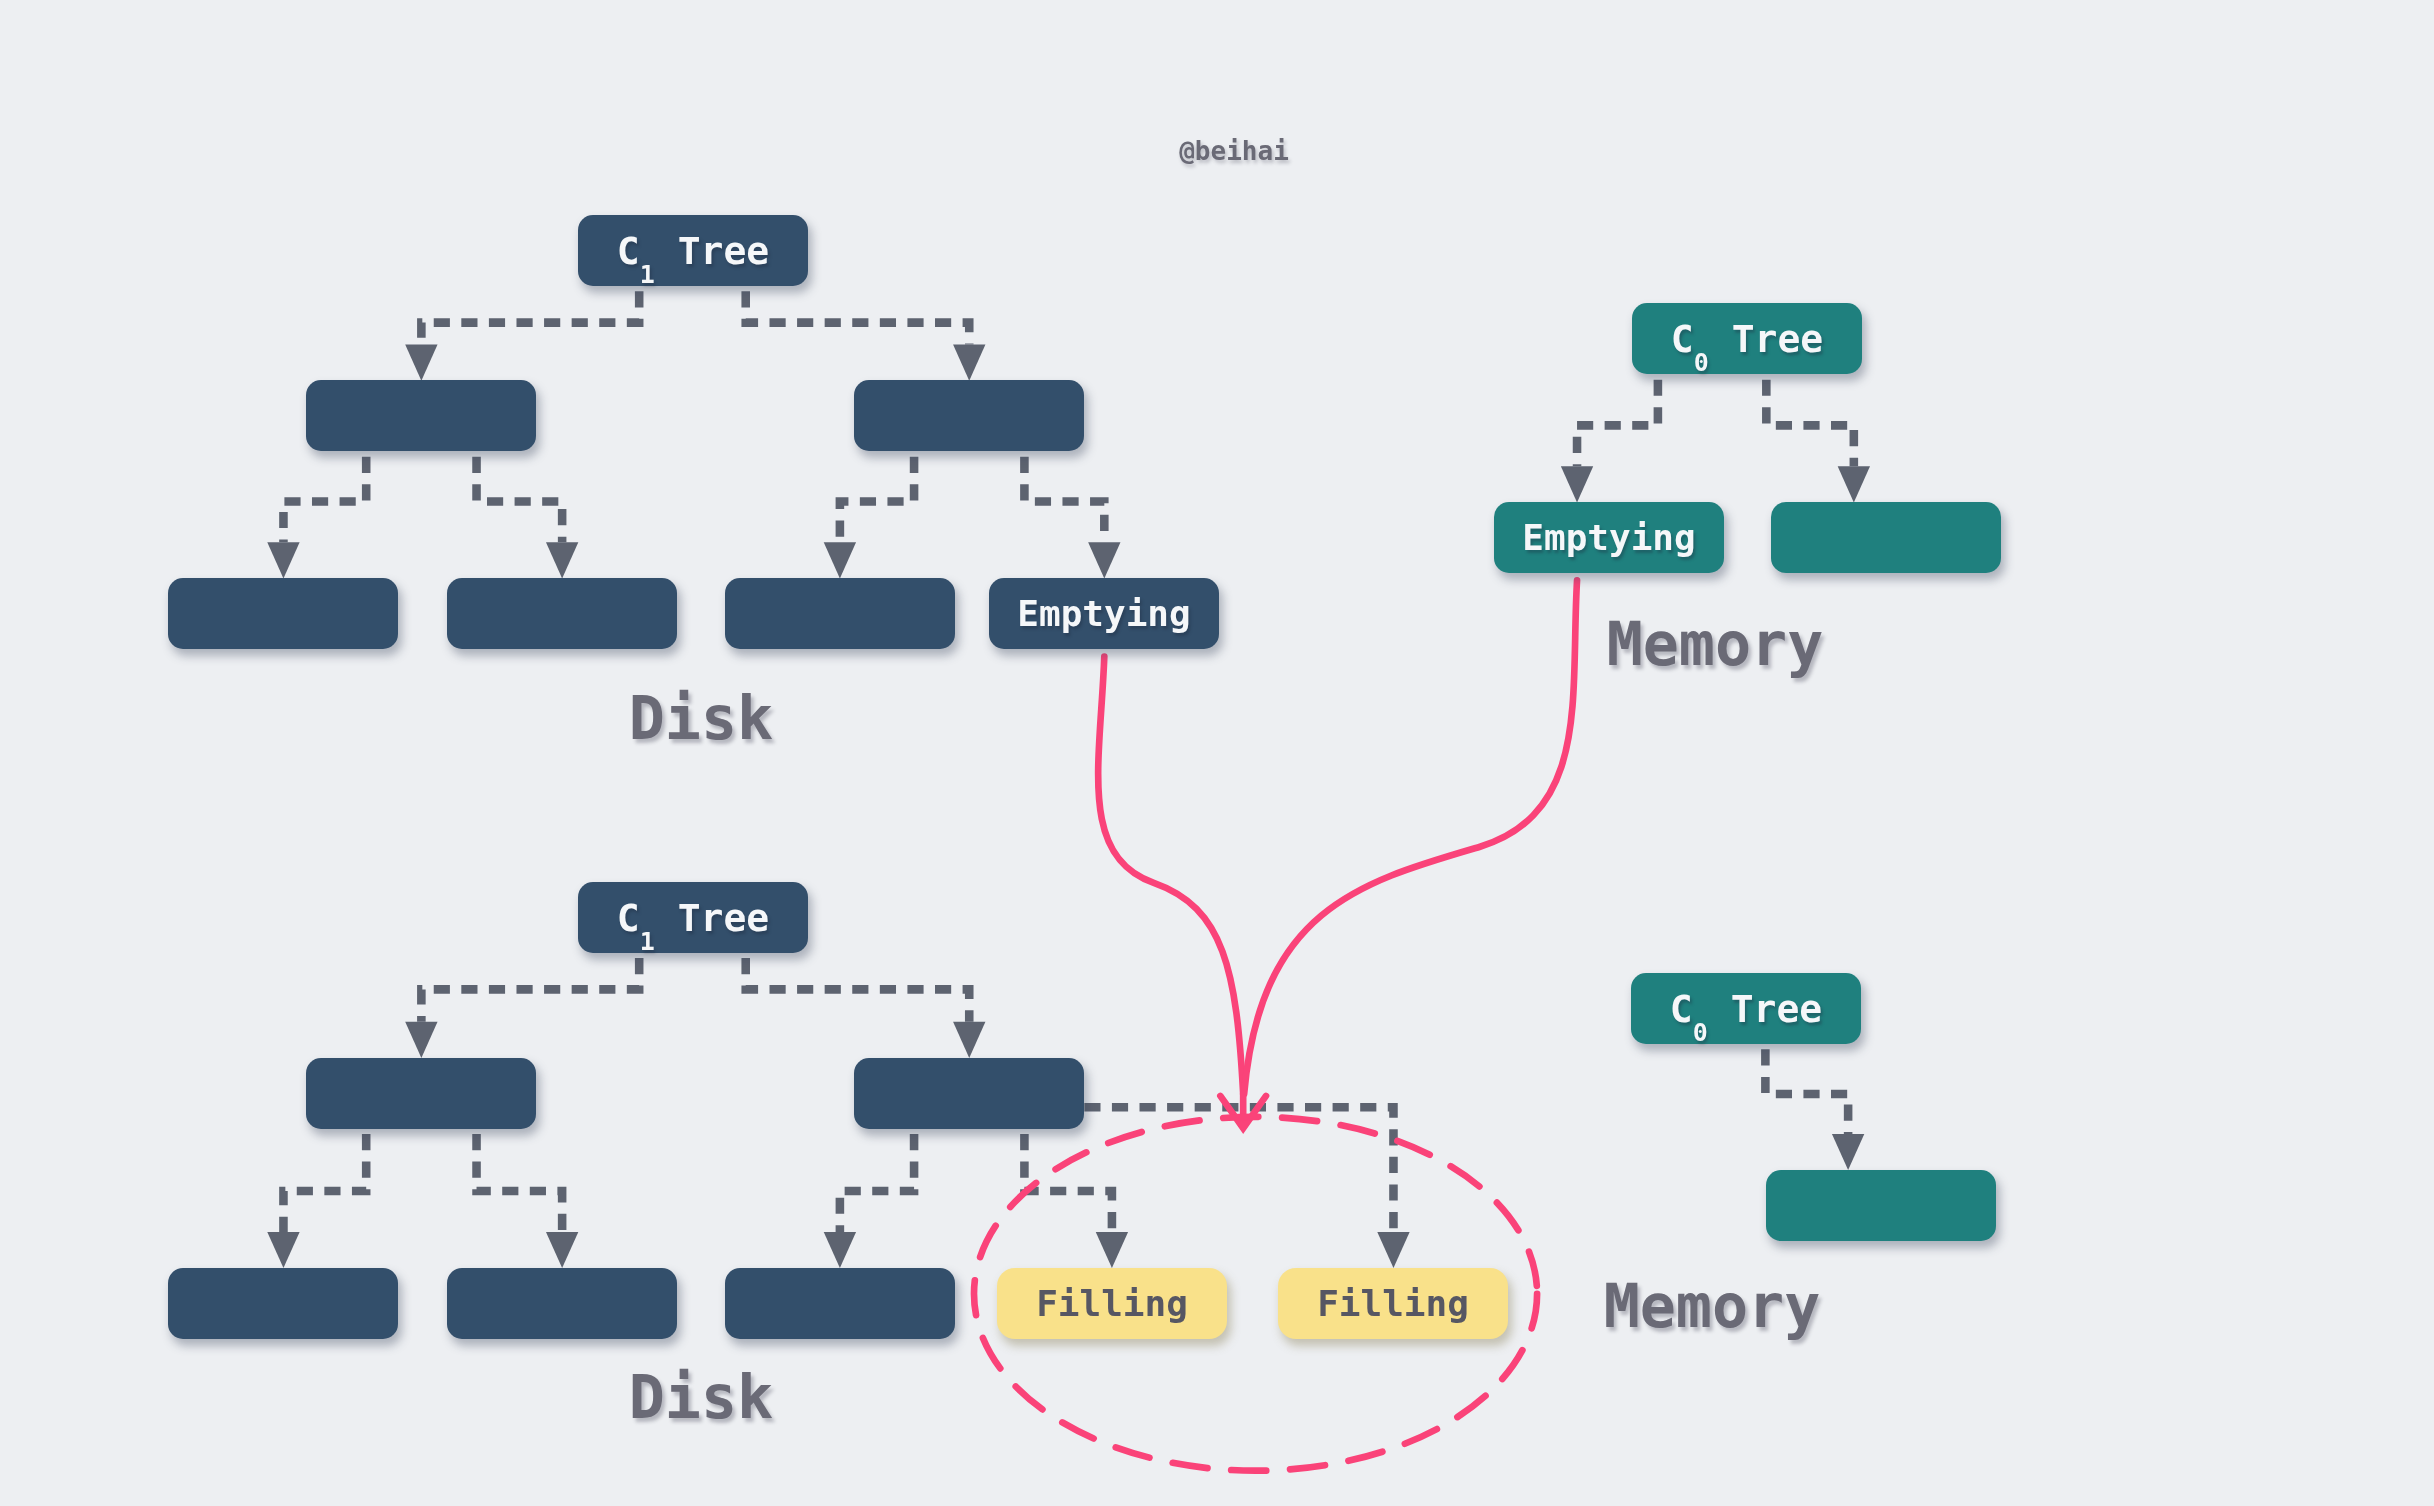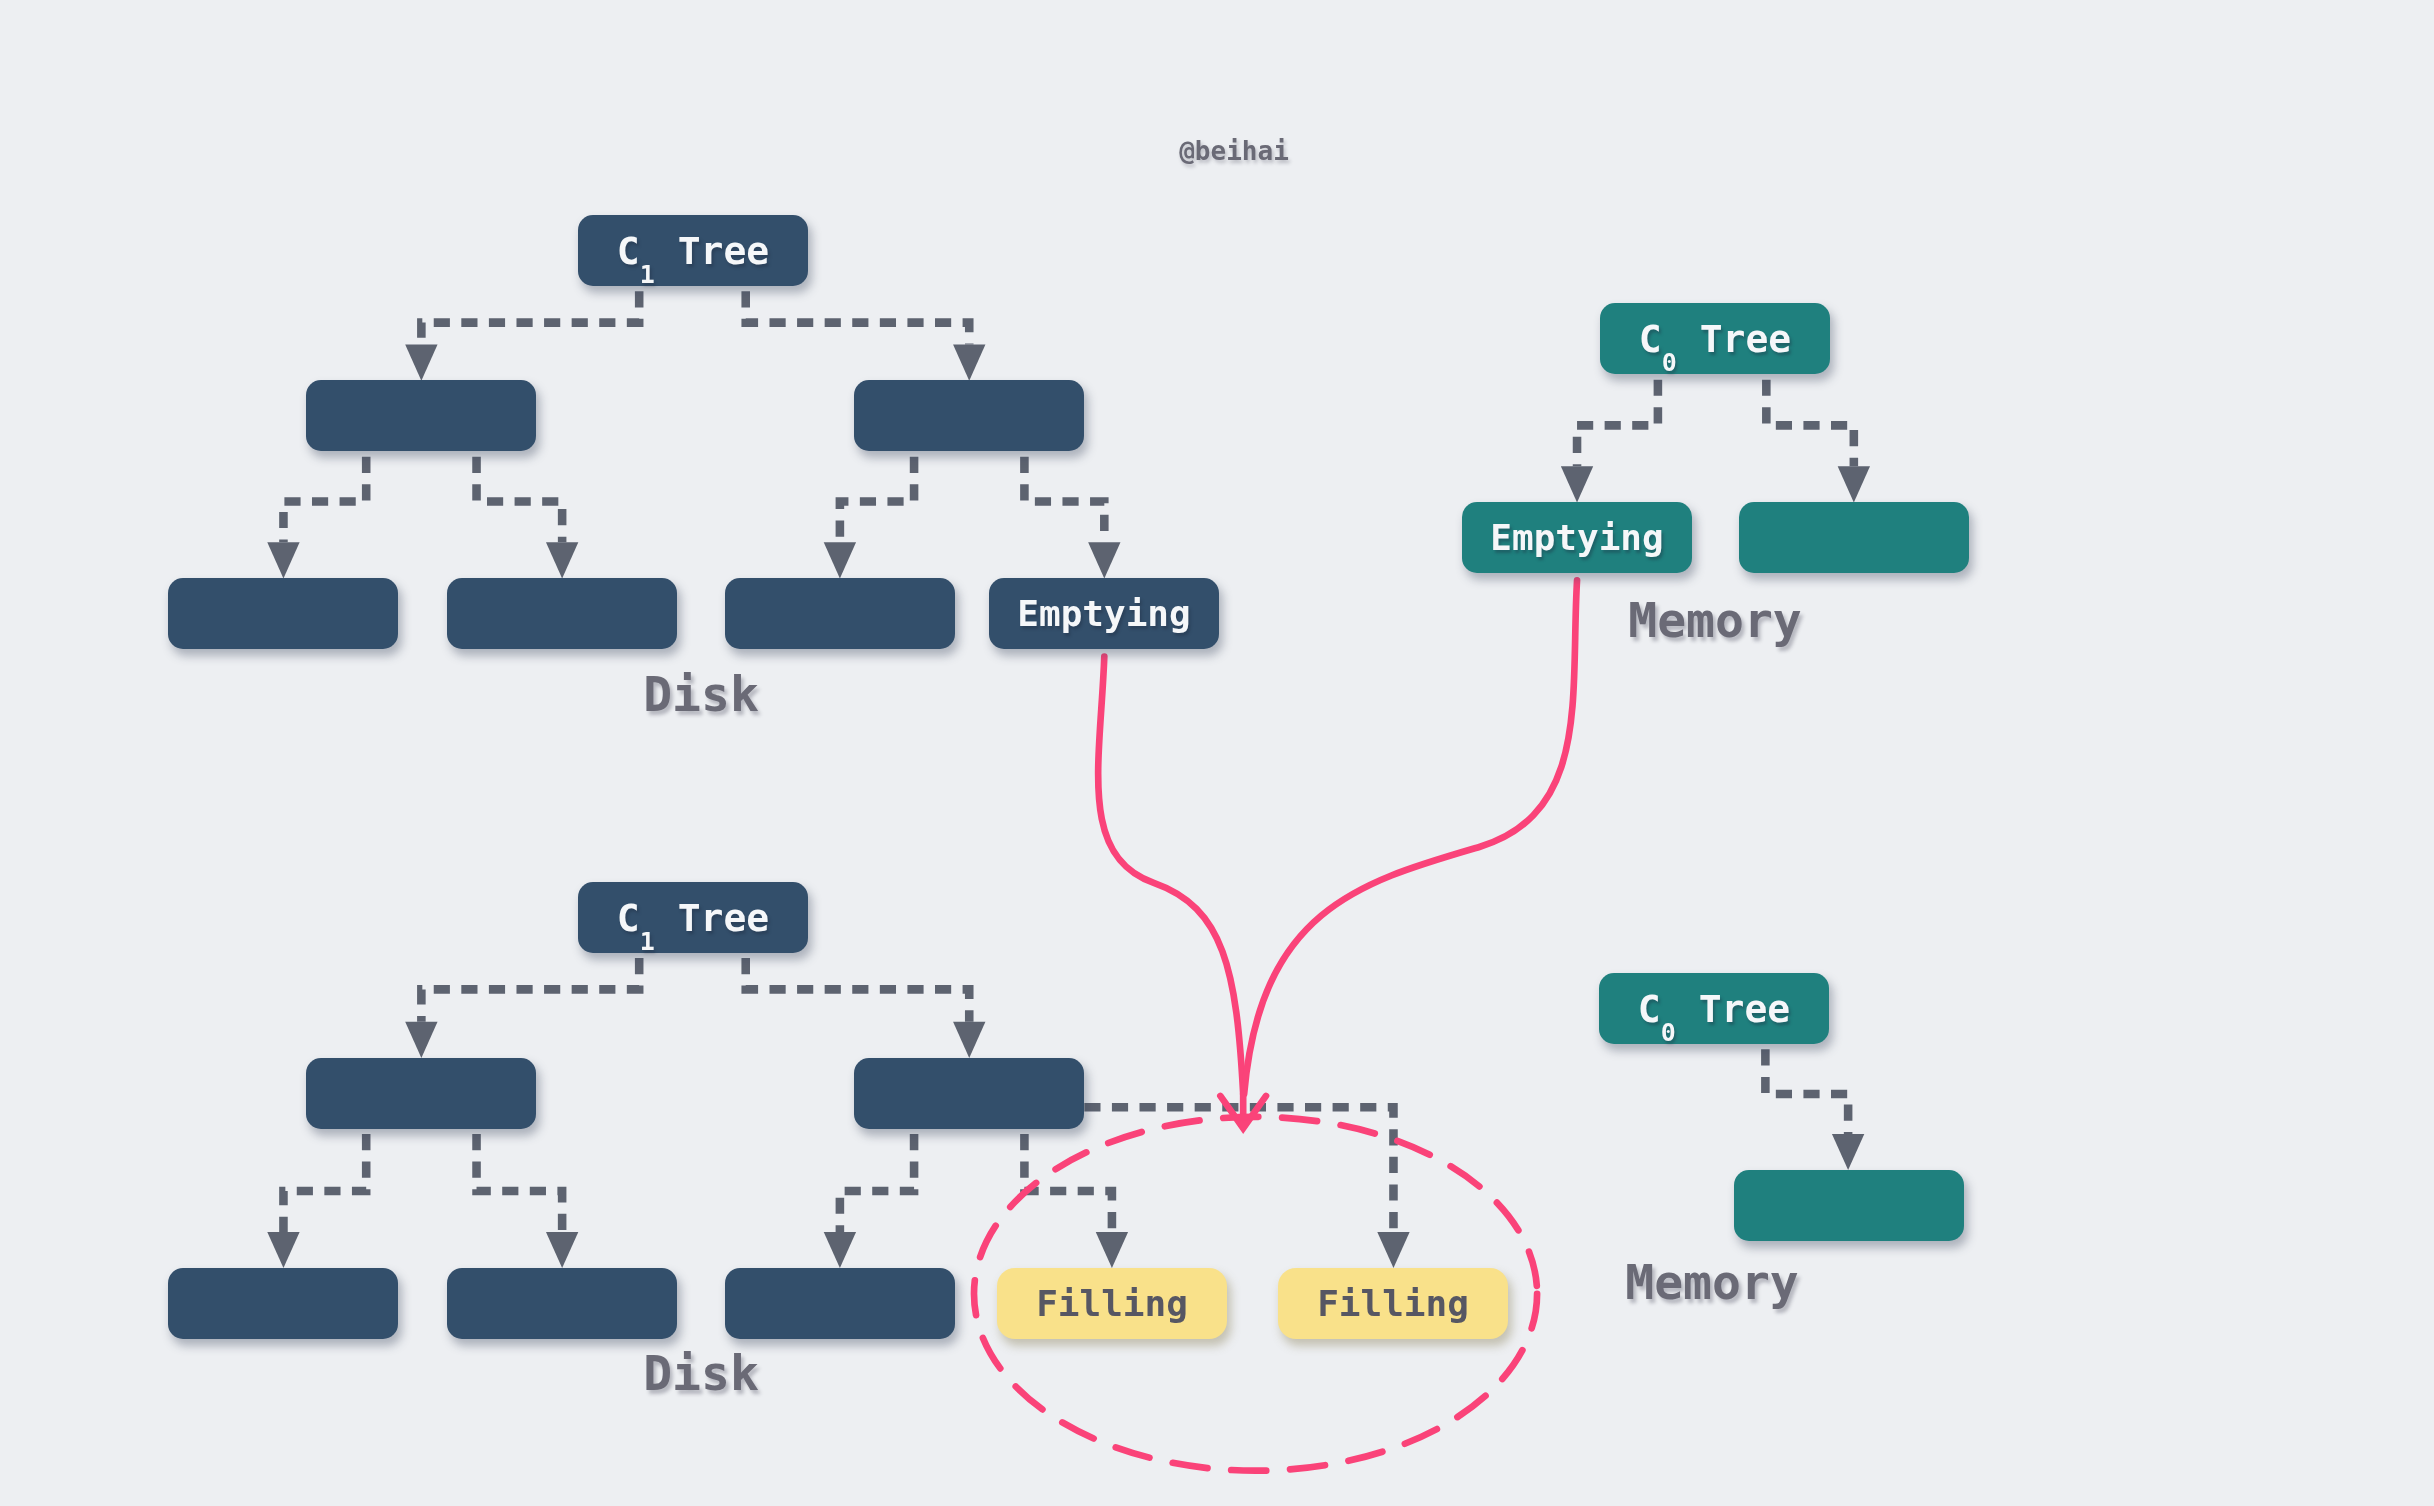--- a/index.html
+++ b/index.html
@@ -10,28 +10,28 @@
     font-style:italic;letter-spacing:15px;color:var(--label,#6a6a76);
     text-shadow:2.9px 4.8px 5.7px rgba(40,40,60,.25);white-space:nowrap;}
   .page-subtitle{position:absolute;transform:translateX(-50%);font-size:26px;font-weight:bold;
     color:var(--label,#6a6a76);text-shadow:1.9px 2.9px 3.8px rgba(40,40,60,.25);}
 
   .node{position:absolute;width:230px;height:71px;border-radius:15px;
     display:flex;align-items:center;justify-content:center;
     color:#f5f7f9;font-size:38px;font-weight:bold;white-space:nowrap;
     box-shadow:3.8px 6.7px 9.5px rgba(55,65,90,.35);}
   .navy{background:var(--navy,#334f6b);}
-  .teal{background:var(--teal,#1f807e);}
+  .teal{background:var(--teal,#1f807e);margin-left:32px;}
   .yellow{background:var(--yellow,#f9e18a);color:var(--yellowText,#575763);
     box-shadow:3.8px 6.7px 9.5px rgba(120,110,60,.35);border-radius:18px;}
   .node sub{font-size:25px;line-height:0;position:relative;top:11.4px;}
   .node .txt{text-shadow:1.9px 2.9px 2.9px rgba(30,40,60,.35);}
 
-  .zone-label{position:absolute;transform:translateX(-50%);font-size:48px;font-weight:bold;
-    color:var(--label,#6a6a76);text-shadow:2.9px 3.8px 3.8px rgba(40,40,60,.28);}
+  .zone-label{position:absolute;transform:translateX(-50%);font-size:60px;font-weight:bold;
+    color:var(--label,#6a6a76);text-shadow:2.9px 3.8px 3.8px rgba(40,40,60,.28);margin-top:17px;}
 
   svg.wires{position:absolute;left:0;top:0;}
   .dash{fill:none;stroke:var(--edge,#5d6370);stroke-width:9;stroke-dasharray:17 12;}
   .head{fill:var(--edge,#5d6370);stroke:none;}
   .flow{fill:none;stroke:var(--pink,#fa4379);stroke-width:7;stroke-linecap:round;}
   .flow-ellipse{fill:none;stroke:var(--pink,#fa4379);stroke-width:7;stroke-dasharray:37 25;stroke-linecap:round;}
 </style>
 </head>
 <body>
 

